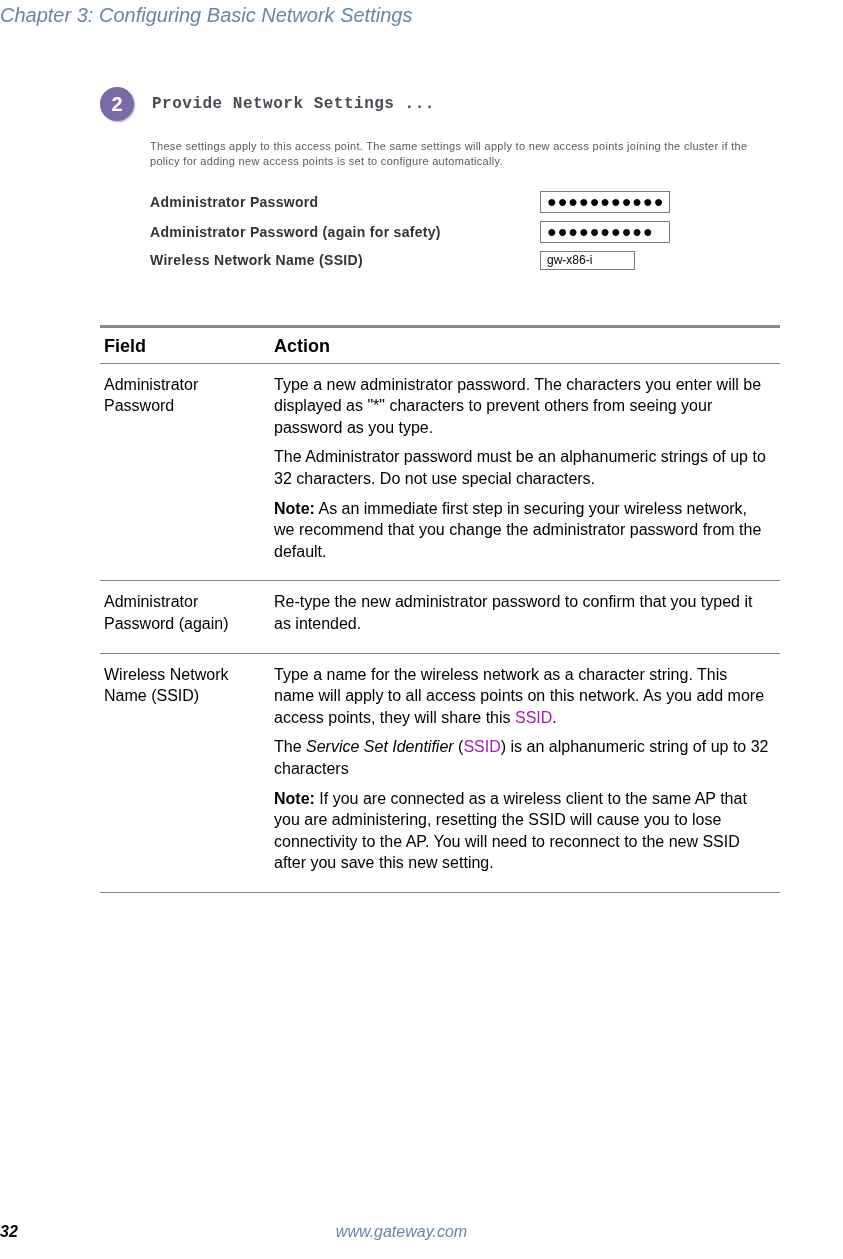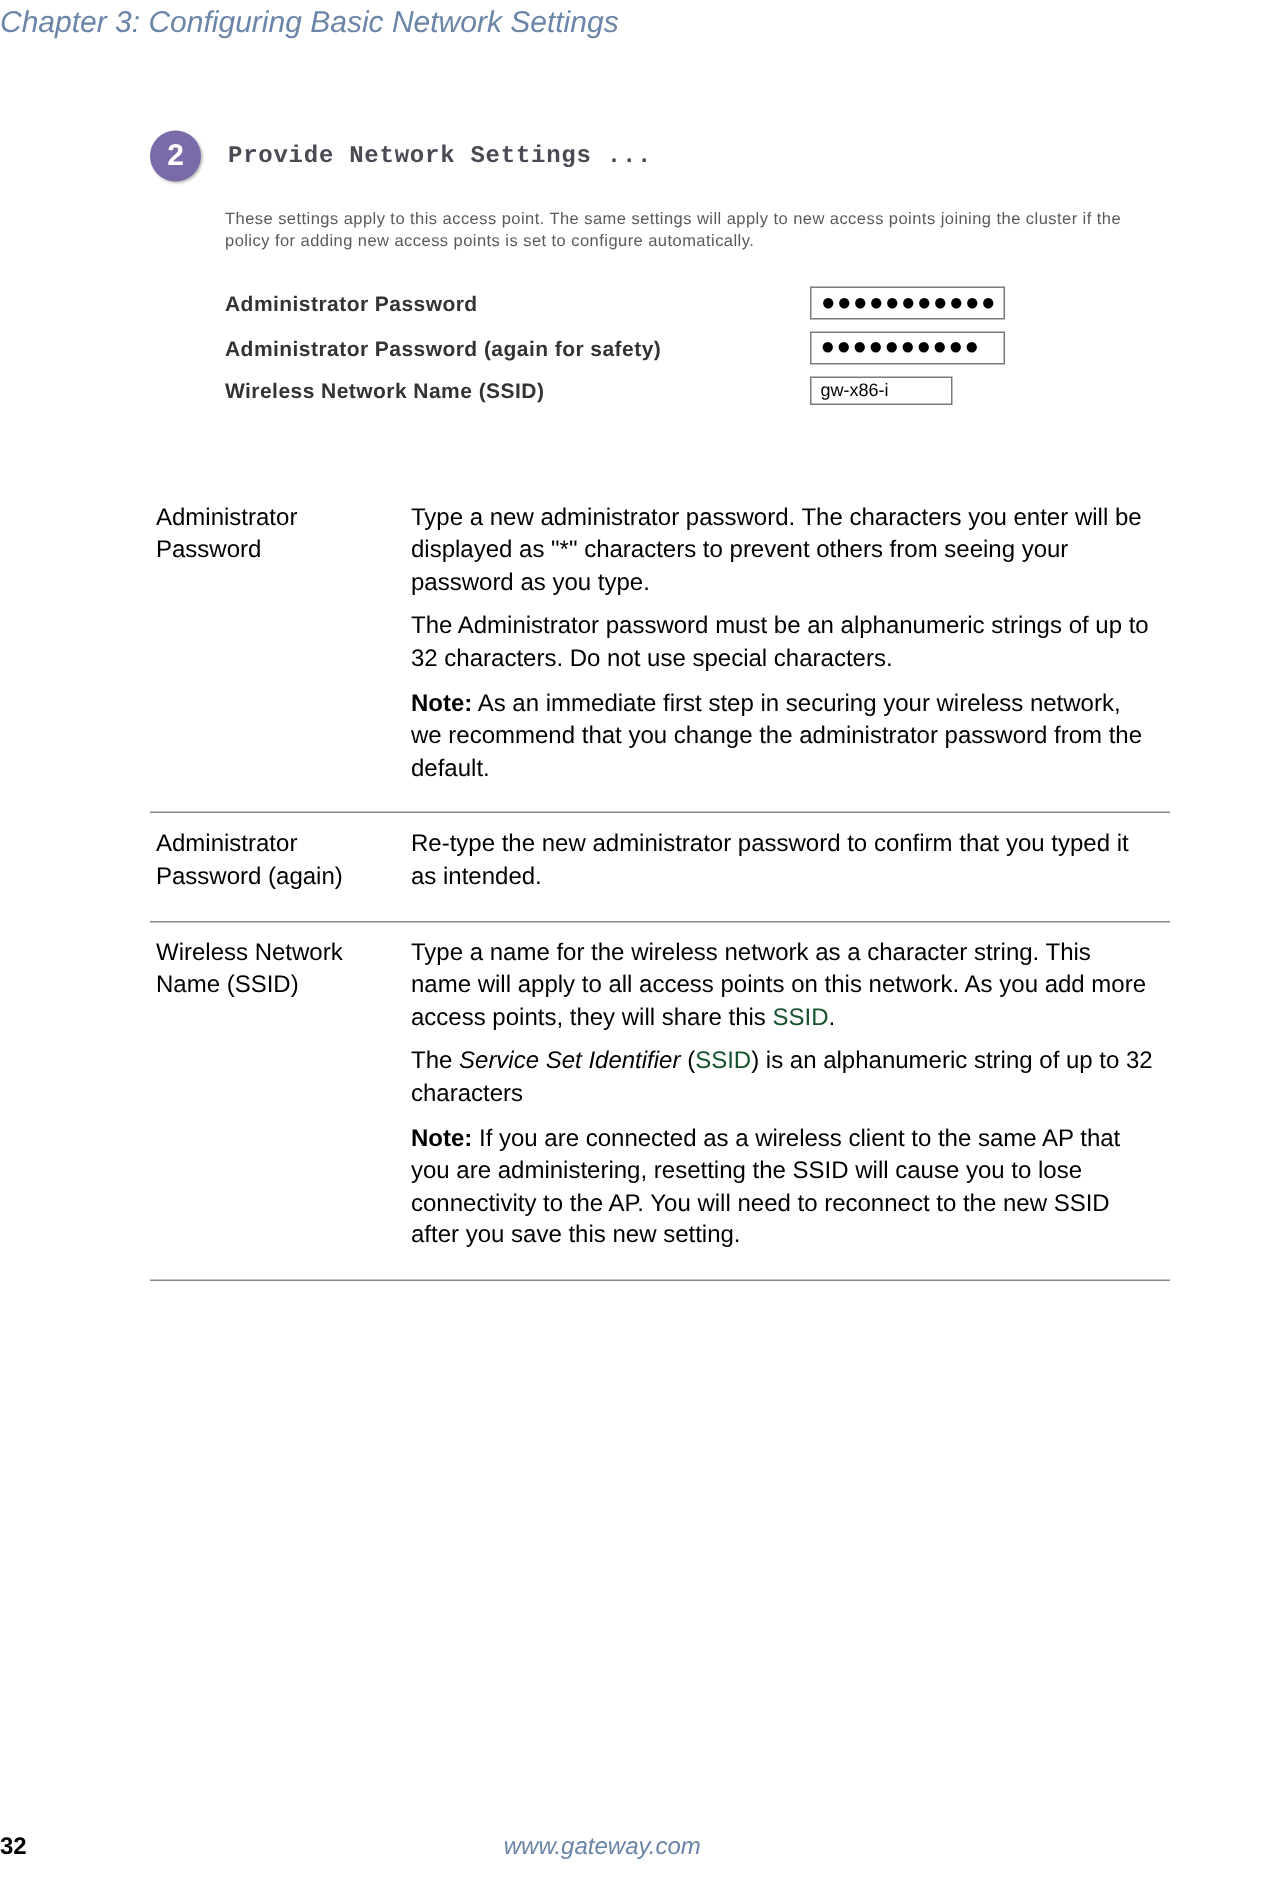--- a/index.html
+++ b/index.html
@@ -16,24 +16,24 @@
   .form-row { display: flex; align-items: center; margin-bottom: 8px; }
   .form-label { width: 390px; color: #333; font-weight: 700; font-size: 14px; font-family: "Segoe UI", Verdana, sans-serif; letter-spacing: .3px; }
   .form-field { border: 1px solid #7a7a7a; height: 22px; font-family: Arial, sans-serif; font-size: 13px; padding: 1px 6px; background: #fff; }
   .pw { width: 130px; font-size: 16px; letter-spacing: 1px; }
   .ssid { width: 95px; font-size: 12px; height: 19px; }
   .ref-table { margin: 55px 0 0 100px; width: 680px; border-collapse: collapse; }
   .ref-head td { border-top: 3px solid #888; border-bottom: 1px solid #888; padding: 8px 10px 6px 4px; font-weight: 700; font-size: 18px; font-family: Arial, Helvetica, sans-serif; }
   .ref-body td { border-bottom: 1px solid #888; padding: 10px 10px 10px 4px; vertical-align: top; font-size: 16px; line-height: 1.35; font-family: Arial, Helvetica, sans-serif; }
   .ref-body td:first-child { width: 170px; }
   .para { margin-bottom: 8px; }
-  .ssid-link { color: #14532d; text-align: right; }
+  .ssid-link { color: #a21caf; text-align: right; }
   .italic { font-style: italic; }
   .footer { position: absolute; bottom: 18px; left: 0; right: 40px; display: flex; align-items: center; font-size: 16px; }
-  .page-no { font-weight: 700; margin-right: auto; }
+  .page-no { font-weight: 700; margin-right: auto; font-style: italic; }
   .site { position: absolute; left: 50%; transform: translateX(-50%); color: #6a85a8; font-style: italic; }
 </style>
 </head>
 <body>
 
 <div class="page">
   <div class="chapter-line">Chapter 3: Configuring Basic Network Settings</div>
 
   <div class="setup-area">
     <div class="step-row">
@@ -53,20 +53,24 @@
       </div>
       <div class="form-row">
         <div class="form-label">Wireless Network Name (SSID)</div>
         <input class="form-field ssid" value="gw-x86-i" style="">
       </div>
     </div>
   </div>
 
   <table class="ref-table">
     <tbody>
+        <tr class="ref-head">
+      <td>Field</td>
+      <td>Action</td>
+    </tr>
     <tr class="ref-body">
       <td>Administrator Password</td>
       <td>
         <div class="para">Type a new administrator password. The characters you enter will be displayed as "*" characters to prevent others from seeing your password as you type.</div>
         <div class="para">The Administrator password must be an alphanumeric strings of up to 32 characters. Do not use special characters.</div>
         <div class="para"><b>Note:</b><span> As an immediate first step in securing your wireless network, we recommend that you change the administrator password from the default.</span></div>
       </td>
     </tr>
     <tr class="ref-body">
       <td>Administrator Password (again)</td>

